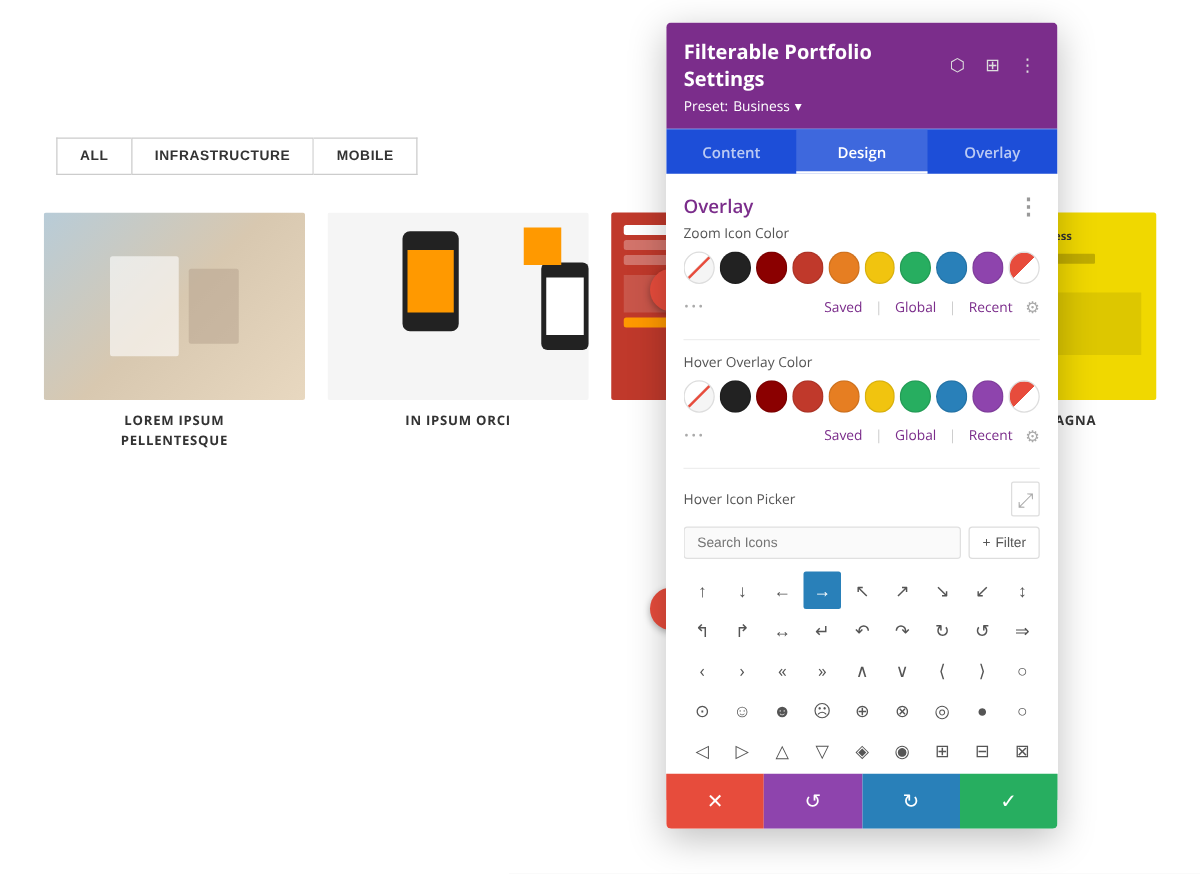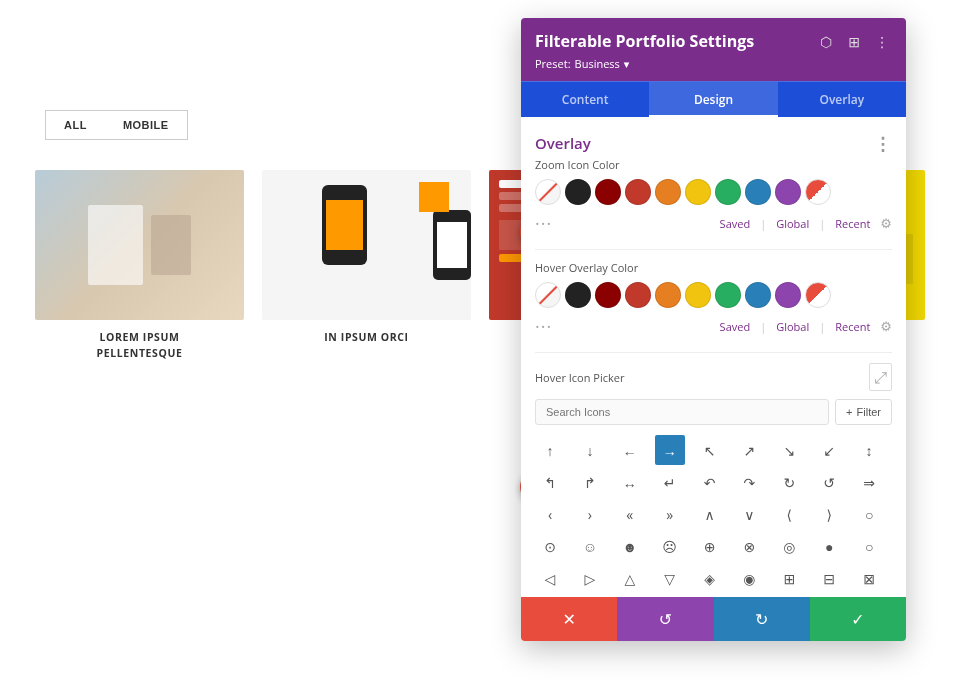--- a/index.html
+++ b/index.html
@@ -53,22 +53,22 @@
       z-index: 5;
       box-shadow: 0 2px 6px rgba(0,0,0,0.3);
     }
     .badge-1 { top: 215px; left: 520px; }
     .badge-2 { top: 470px; left: 520px; }
 
     
     .settings-panel {
       position: absolute;
       top: 18px;
-      left: 521px;
-      width: 385px;
+      left: 533px;
+      width: 313px;
       background: #fff;
       border-radius: 4px;
       box-shadow: 0 8px 30px rgba(0,0,0,0.25);
       overflow: hidden;
       z-index: 10;
     }
 
     .panel-header {
       background: #7b2d8b;
       padding: 12px 14px 10px;
@@ -379,20 +379,21 @@
     }
     .t4-text-block { height: 8px; background: rgba(0,0,0,0.2); border-radius: 1px; }
   </style>
 </head>
 <body>
 
 <div class="portfolio-bg">
 
   <div class="filter-bar" style="margin-top:90px; margin-left:25px;">
     <button class="filter-btn">ALL</button>
+    <button class="filter-btn">INFRASTRUCTURE</button>
     <button class="filter-btn">MOBILE</button>
   </div>
 
   <div class="portfolio-grid" style="margin-top:10px;">
 
     <div class="portfolio-item">
       <div class="portfolio-thumb t1">
         <div style="width:100%;height:100%;background:linear-gradient(135deg,#b8ccd8,#d8c8b0,#e8d8c0);display:flex;align-items:center;justify-content:center;">
           <div style="width:55px;height:80px;background:rgba(255,255,255,0.6);border-radius:2px;margin-right:8px;"></div>
           <div style="width:40px;height:60px;background:rgba(180,160,140,0.5);border-radius:2px;"></div>

